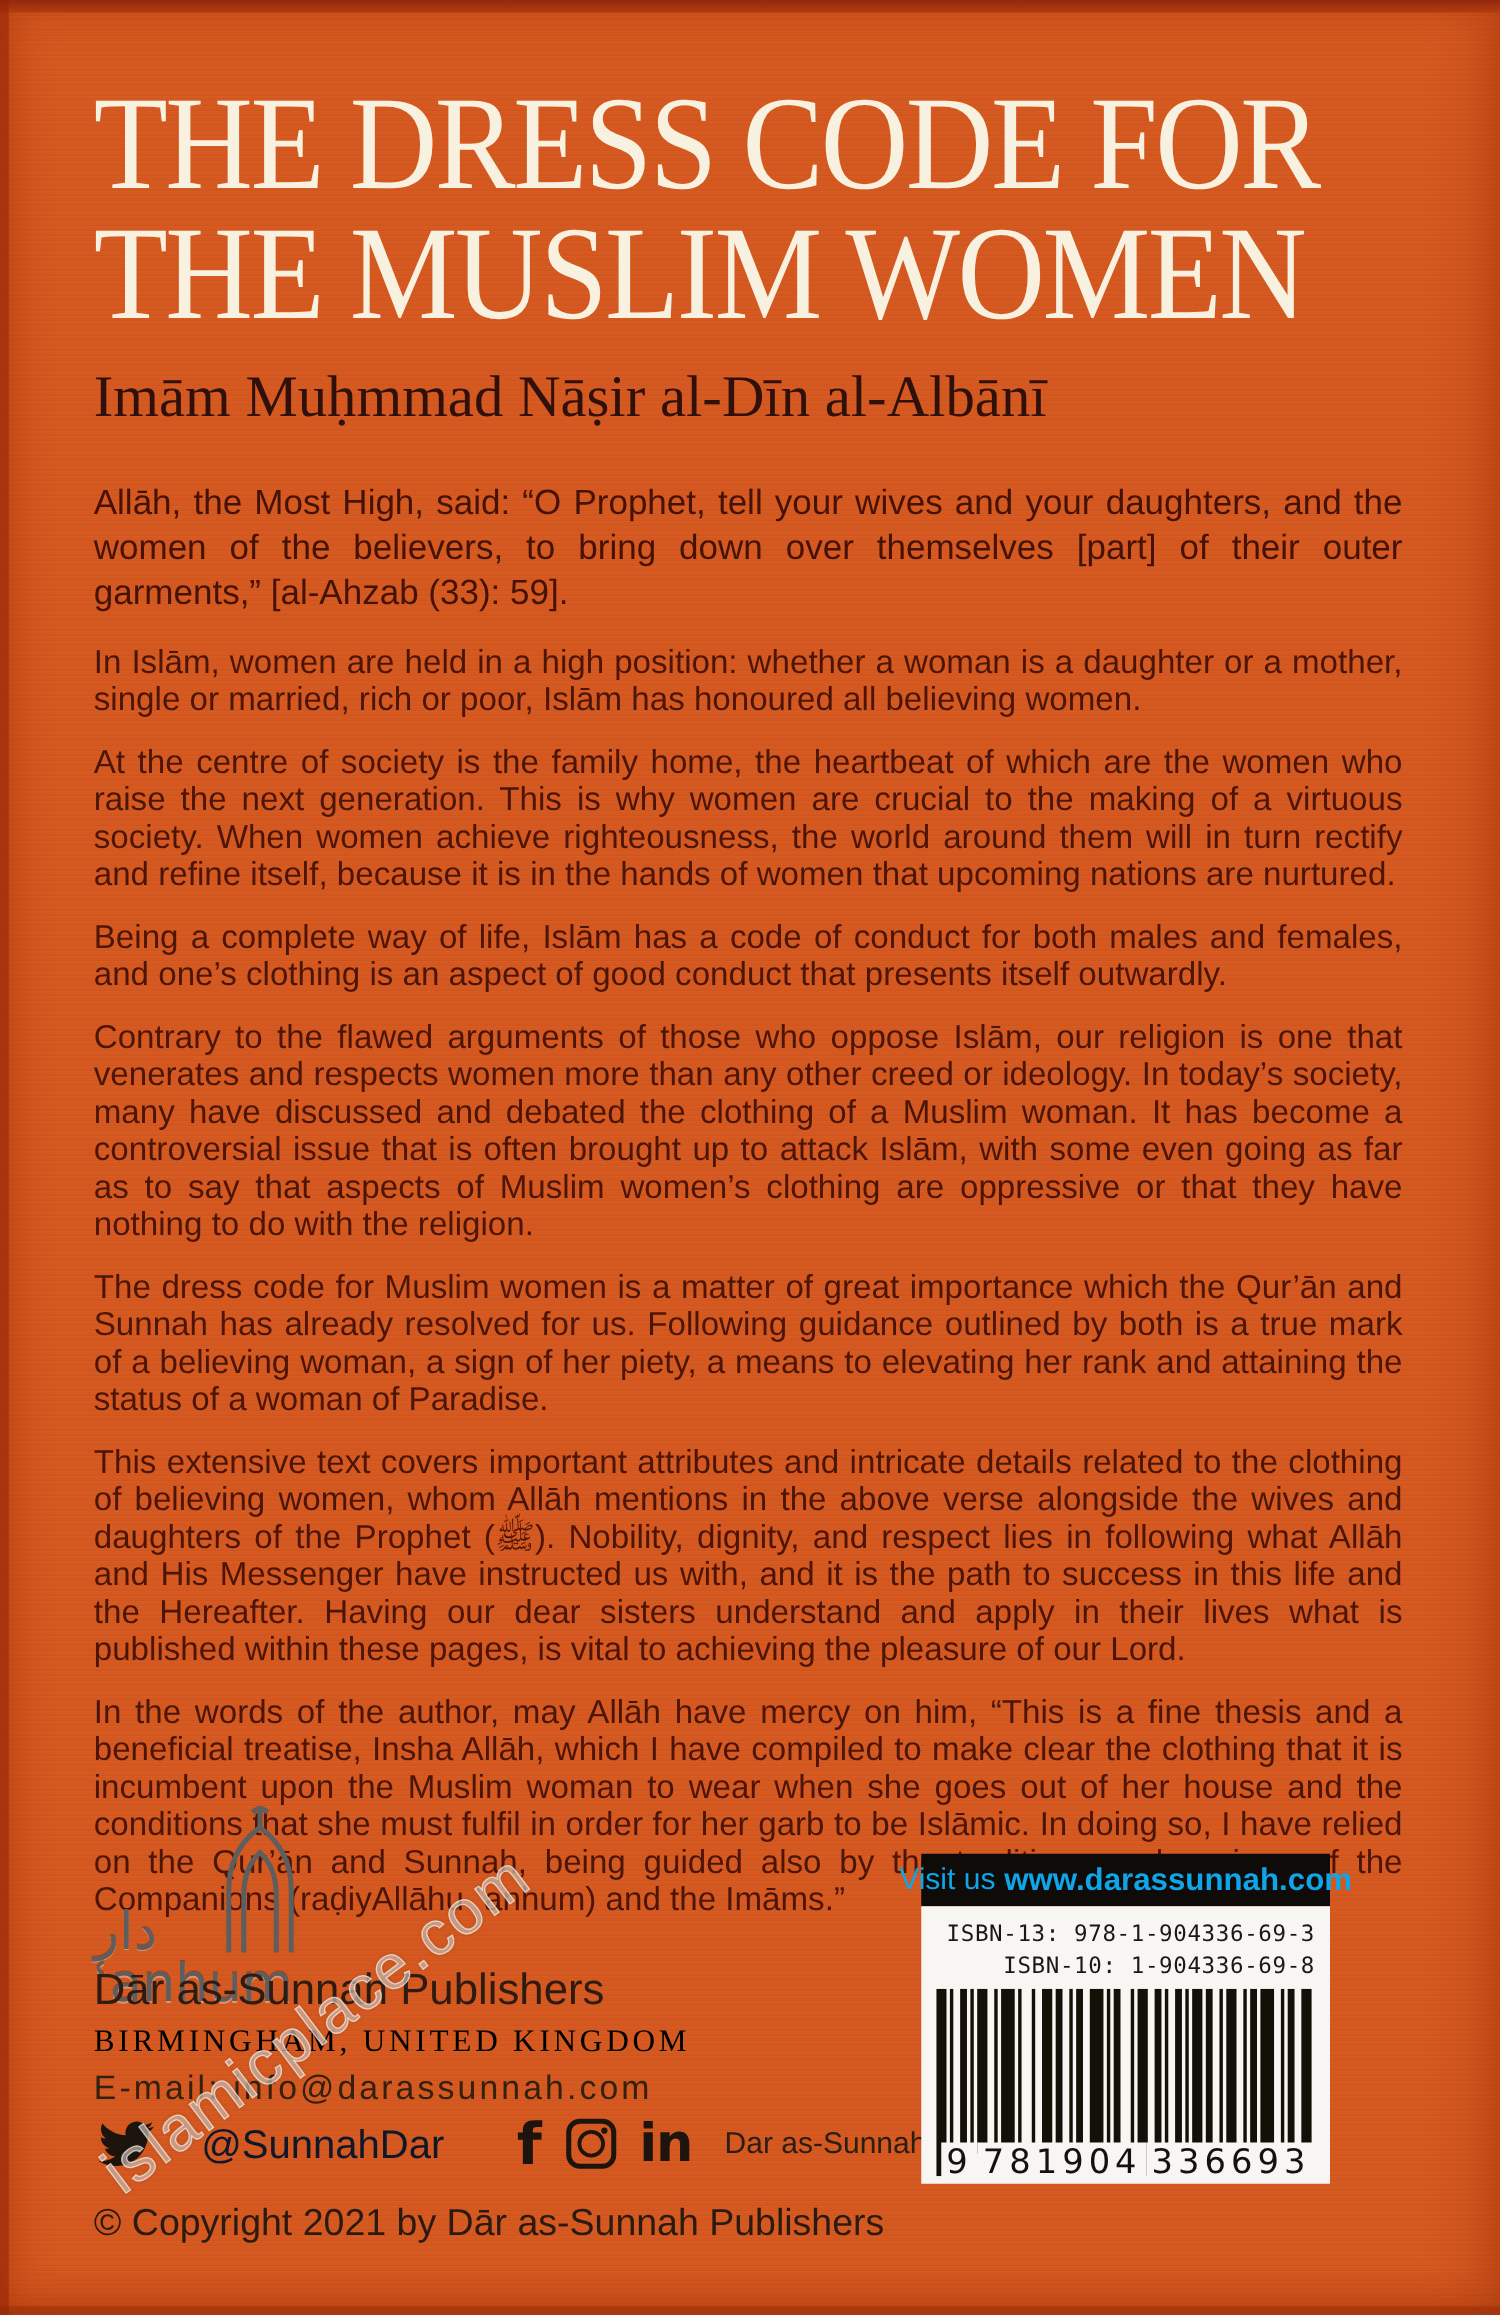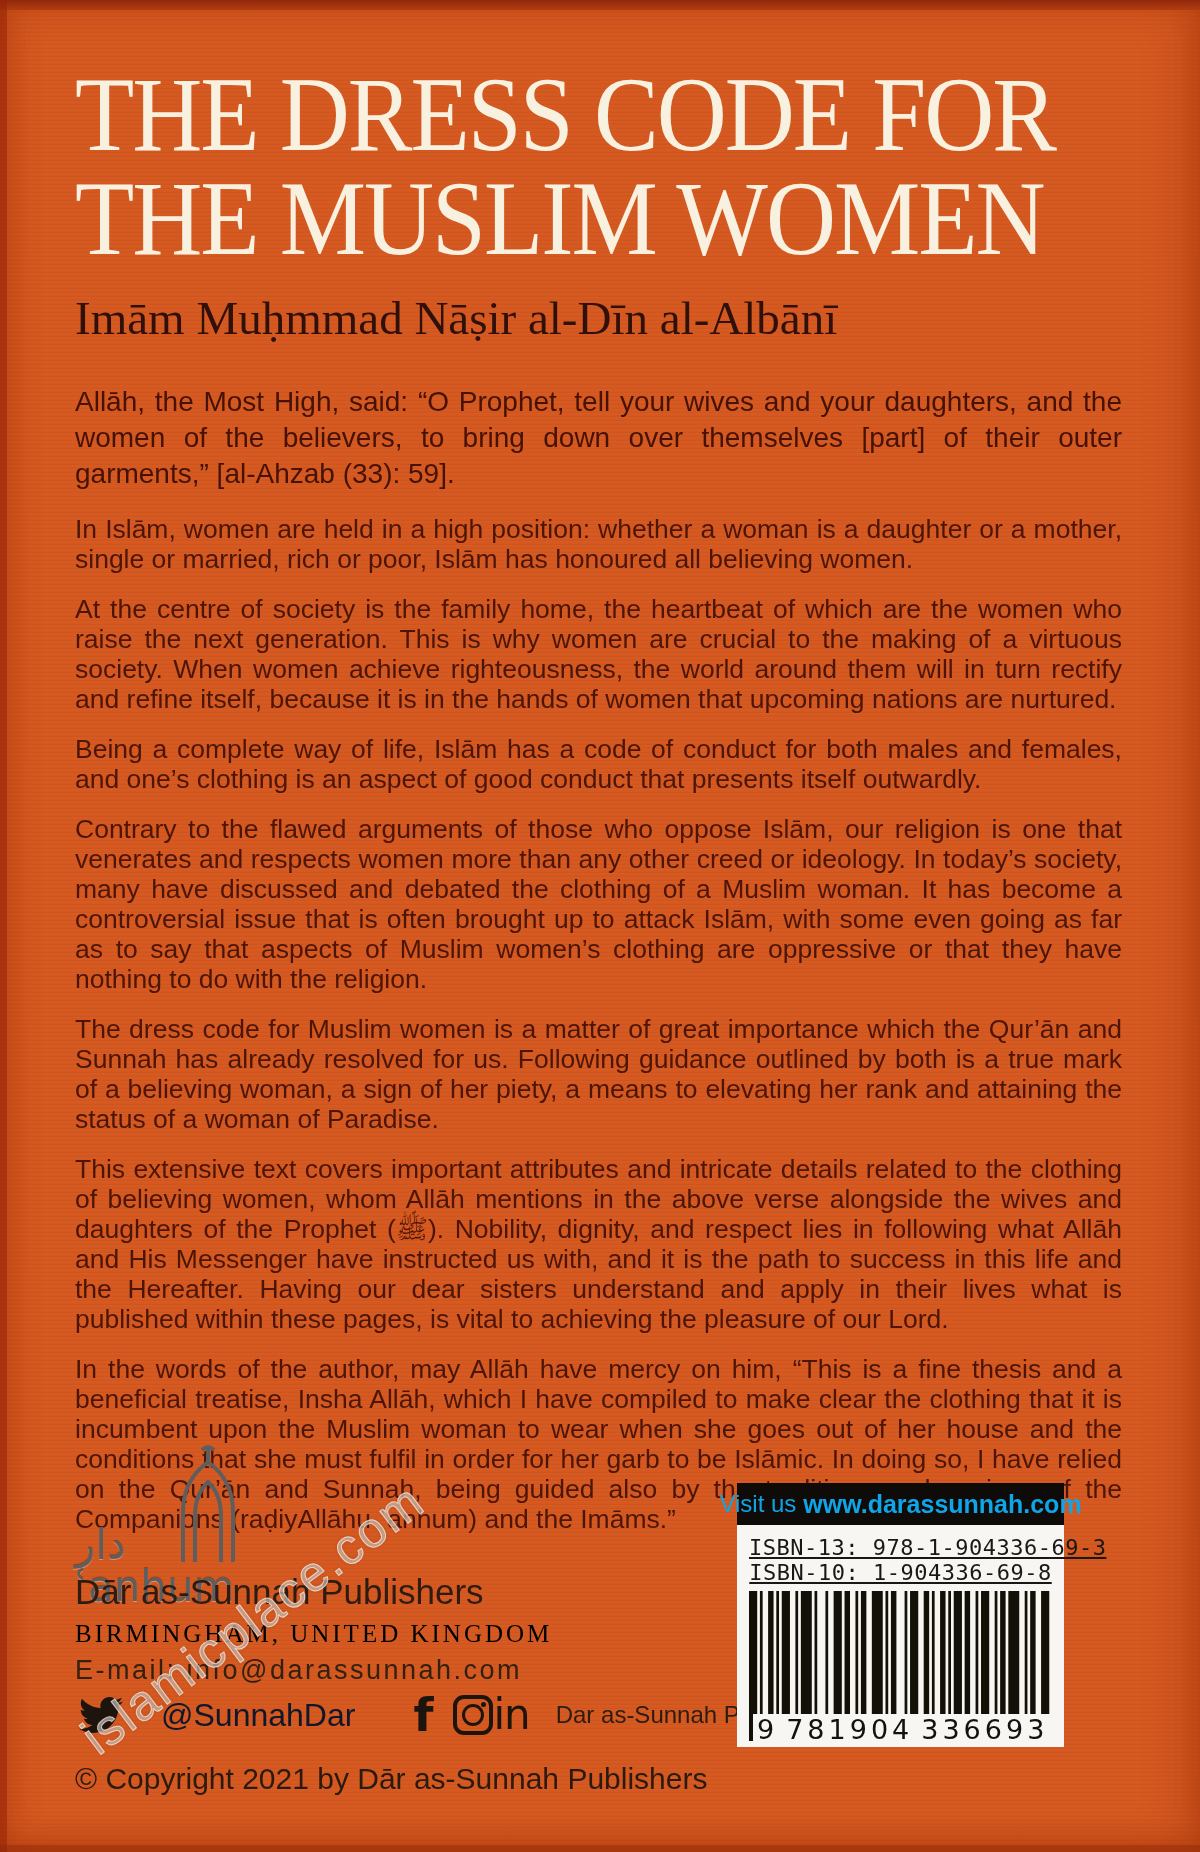--- a/index.html
+++ b/index.html
@@ -57,31 +57,31 @@
   .pub-email{position:absolute;left:75px;top:1655px;font-size:27px;letter-spacing:2.5px;color:#33200f;z-index:2;}
 
   .social{position:absolute;left:75px;top:1693px;display:flex;align-items:center;z-index:2;color:#241a12;}
   .tw{width:52px;height:44px;}
   .tw svg{width:52px;height:44px;fill:#1d140d;}
   .handle{font-size:32px;margin-left:34px;color:#0f172a;}
   .fb{font-size:46px;font-weight:bold;font-family:"DejaVu Sans",sans-serif;margin-left:58px;line-height:40px;color:#1d140d;}
   .ig{width:40px;height:40px;border:4px solid #1d140d;border-radius:11px;position:relative;margin-left:20px;box-sizing:border-box;}
   .ig .lens{position:absolute;left:50%;top:50%;width:16px;height:16px;border:3.5px solid #1d140d;border-radius:50%;transform:translate(-50%,-50%);}
   .ig .dot{position:absolute;right:3px;top:3px;width:5px;height:5px;background:#1d140d;border-radius:50%;}
-  .li{font-size:42px;font-weight:normal;font-family:"DejaVu Sans",sans-serif;line-height:36px;color:#1d140d;letter-spacing:-1px;}
+  .li{font-size:42px;font-weight:bold;font-family:"DejaVu Sans",sans-serif;margin-left:18px;line-height:36px;color:#1d140d;letter-spacing:-1px;}
   .social-caption{font-size:24px;margin-left:26px;color:#2c1d12;}
 
   .copyright{position:absolute;left:75px;top:1762px;font-size:30px;color:#2b1a10;z-index:2;}
 
   
   .barcode-box{position:absolute;left:737px;top:1483px;width:327px;z-index:2;}
   .visit{background:#0e0b09;color:#0ea5e9;font-size:24px;height:42px;display:flex;align-items:center;justify-content:center;white-space:nowrap;}
   .visit b{margin-left:7px;font-size:25px;}
   .bc-white{background:#f8f6f2;padding:10px 12px 6px 12px;}
-  .isbn{font-family:"DejaVu Sans Mono",monospace;font-size:22px;line-height:25px;color:#1a1714;letter-spacing:.5px;text-align:center;white-space:nowrap;text-decoration:underline;}
+  .isbn{font-family:"DejaVu Sans Mono",monospace;font-size:18px;line-height:25px;color:#1a1714;letter-spacing:.5px;text-align:right;white-space:nowrap;}
   .barcode-wrap{position:relative;height:150px;margin-top:6px;padding:0 8px;}
   .barcode-wrap svg{width:100%;height:100%;display:block;}
   .bc-digits{
     position:absolute;left:4px;right:4px;bottom:-4px;display:flex;justify-content:space-between;
     font-size:27px;color:#141210;font-family:"DejaVu Sans",sans-serif;
   }
   .bc-digits span{background:#f8f6f2;padding:0 4px;letter-spacing:4px;}
 
   .watermark{
     position:absolute;left:88px;top:1714px;z-index:6;pointer-events:none;

